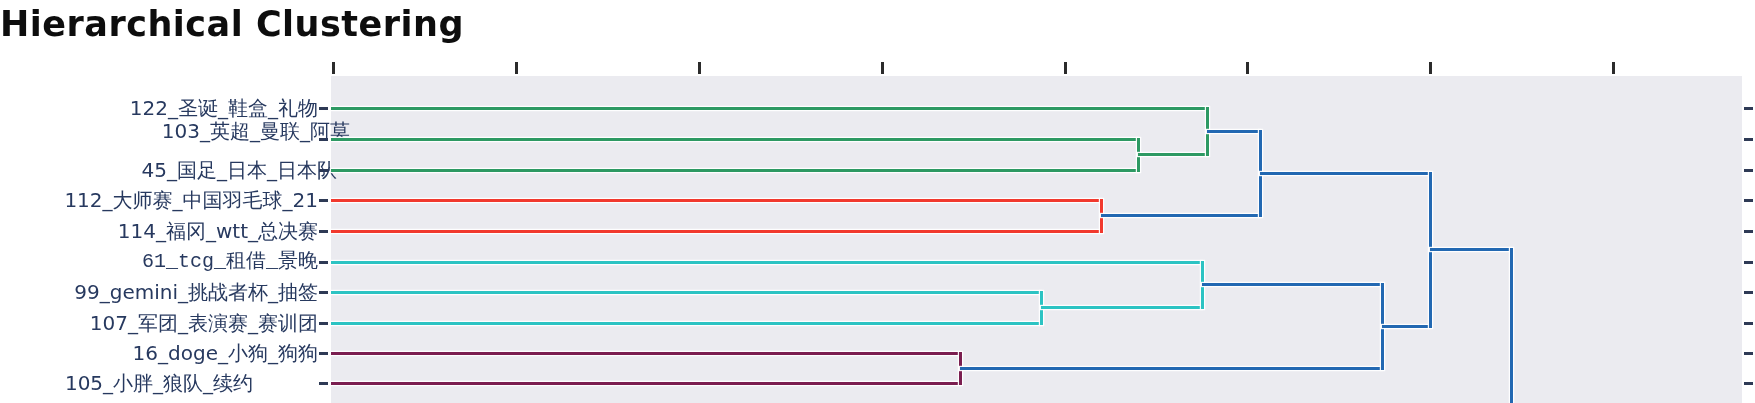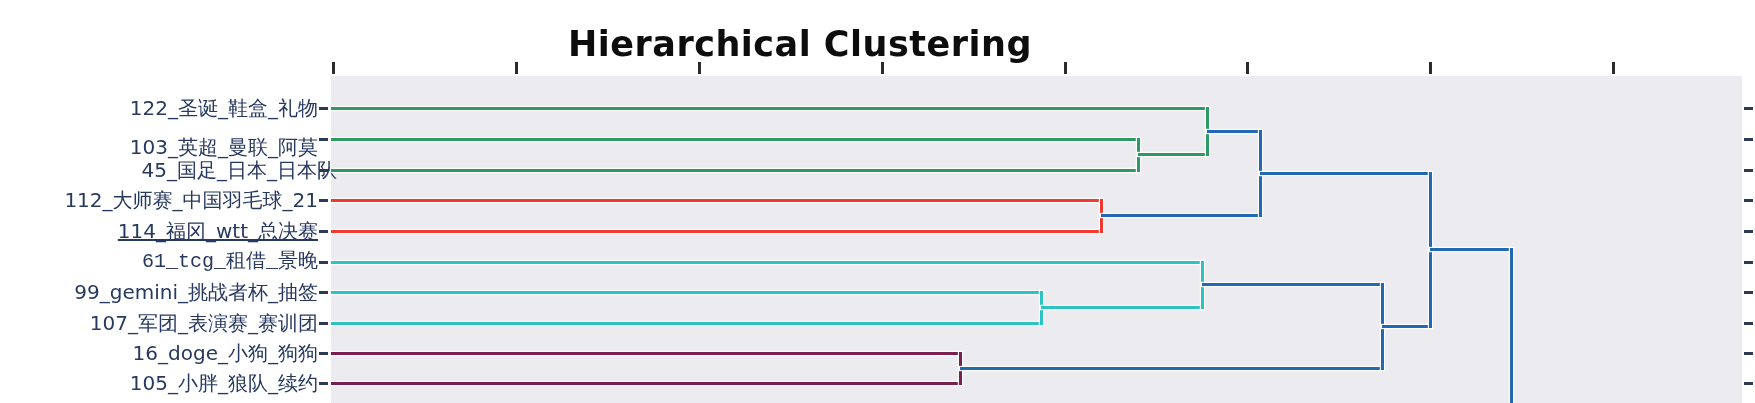--- a/index.html
+++ b/index.html
@@ -9,26 +9,25 @@
     height: 403px;
     overflow: hidden;
     background: #ffffff;
     font-family: "DejaVu Sans", "Liberation Sans", sans-serif;
   }
   #title {
     position: absolute;
     left: 0;
     top: 4px;
     width: 1600px;
-    text-align: center;
+    text-align: left;
     font-size: 35px;
     font-weight: bold;
     color: #0d0d0d;
     letter-spacing: 0.5px;
-    margin-top: 20px;
   }
   #plot-area {
     position: absolute;
     left: 331px;
     top: 76px;
     width: 1411px;
     height: 327px;
     background: #ebebf0;
   }
   #labels-layer, #ticks-layer, #dashes-layer, #segments-layer {
@@ -95,29 +94,29 @@
       <div class="leaf-dash" style="left: 1744px; top: 290.5px;"></div>
       <div class="leaf-dash" style="left: 319px; top: 321.5px;"></div>
       <div class="leaf-dash" style="left: 1744px; top: 321.5px;"></div>
       <div class="leaf-dash" style="left: 319px; top: 351.5px;"></div>
       <div class="leaf-dash" style="left: 1744px; top: 351.5px;"></div>
       <div class="leaf-dash" style="left: 319px; top: 381.5px;"></div>
       <div class="leaf-dash" style="left: 1744px; top: 381.5px;"></div>
     </div>
   <div id="labels-layer">
       <div class="leaf-label" style="top: 93px;">122_圣诞_鞋盒_礼物</div>
-      <div class="leaf-label" style="top: 132px;">103_英超_曼联_阿莫</div>
+      <div class="leaf-label" style="top: 116px; padding-left: 32px;">103_英超_曼联_阿莫</div>
       <div class="leaf-label" style="top: 155px; margin-left: 19px;">45_国足_日本_日本队</div>
       <div class="leaf-label" style="top: 185px;">112_大师赛_中国羽毛球_21</div>
-      <div class="leaf-label" style="top: 216px; text-decoration: underline;">114_福冈_wtt_总决赛</div>
+      <div class="leaf-label" style="top: 216px;">114_福冈_wtt_总决赛</div>
       <div class="leaf-label" style="top: 247px; font-family: Liberation Mono, monospace;">61_tcg_租借_景晚</div>
       <div class="leaf-label" style="top: 277px;">99_gemini_挑战者杯_抽签</div>
       <div class="leaf-label" style="top: 308px;">107_军团_表演赛_赛训团</div>
       <div class="leaf-label" style="top: 338px;">16_doge_小狗_狗狗</div>
-      <div class="leaf-label" style="top: 368px;">105_小胖_狼队_续约</div>
+      <div class="leaf-label" style="top: 368px; text-align: center;">105_小胖_狼队_续约</div>
     </div>
   <div id="segments-layer">
       <div class="seg" style="background: rgb(45, 153, 99); left: 331px; top: 106.5px; width: 876px; height: 3px;"></div>
       <div class="seg" style="background: rgb(45, 153, 99); left: 331px; top: 137.5px; width: 807px; height: 3px;"></div>
       <div class="seg" style="background: rgb(45, 153, 99); left: 331px; top: 168.5px; width: 807px; height: 3px;"></div>
       <div class="seg" style="background: rgb(45, 153, 99); left: 1136.5px; top: 137.5px; width: 3px; height: 34px;"></div>
       <div class="seg" style="background: rgb(45, 153, 99); left: 1138px; top: 153px; width: 69px; height: 3px;"></div>
       <div class="seg" style="background: rgb(45, 153, 99); left: 1205.5px; top: 106.5px; width: 3px; height: 49.5px;"></div>
       <div class="seg" style="background: rgb(241, 57, 46); left: 331px; top: 198.5px; width: 770px; height: 3px;"></div>
       <div class="seg" style="background: rgb(241, 57, 46); left: 331px; top: 229.5px; width: 770px; height: 3px;"></div>

